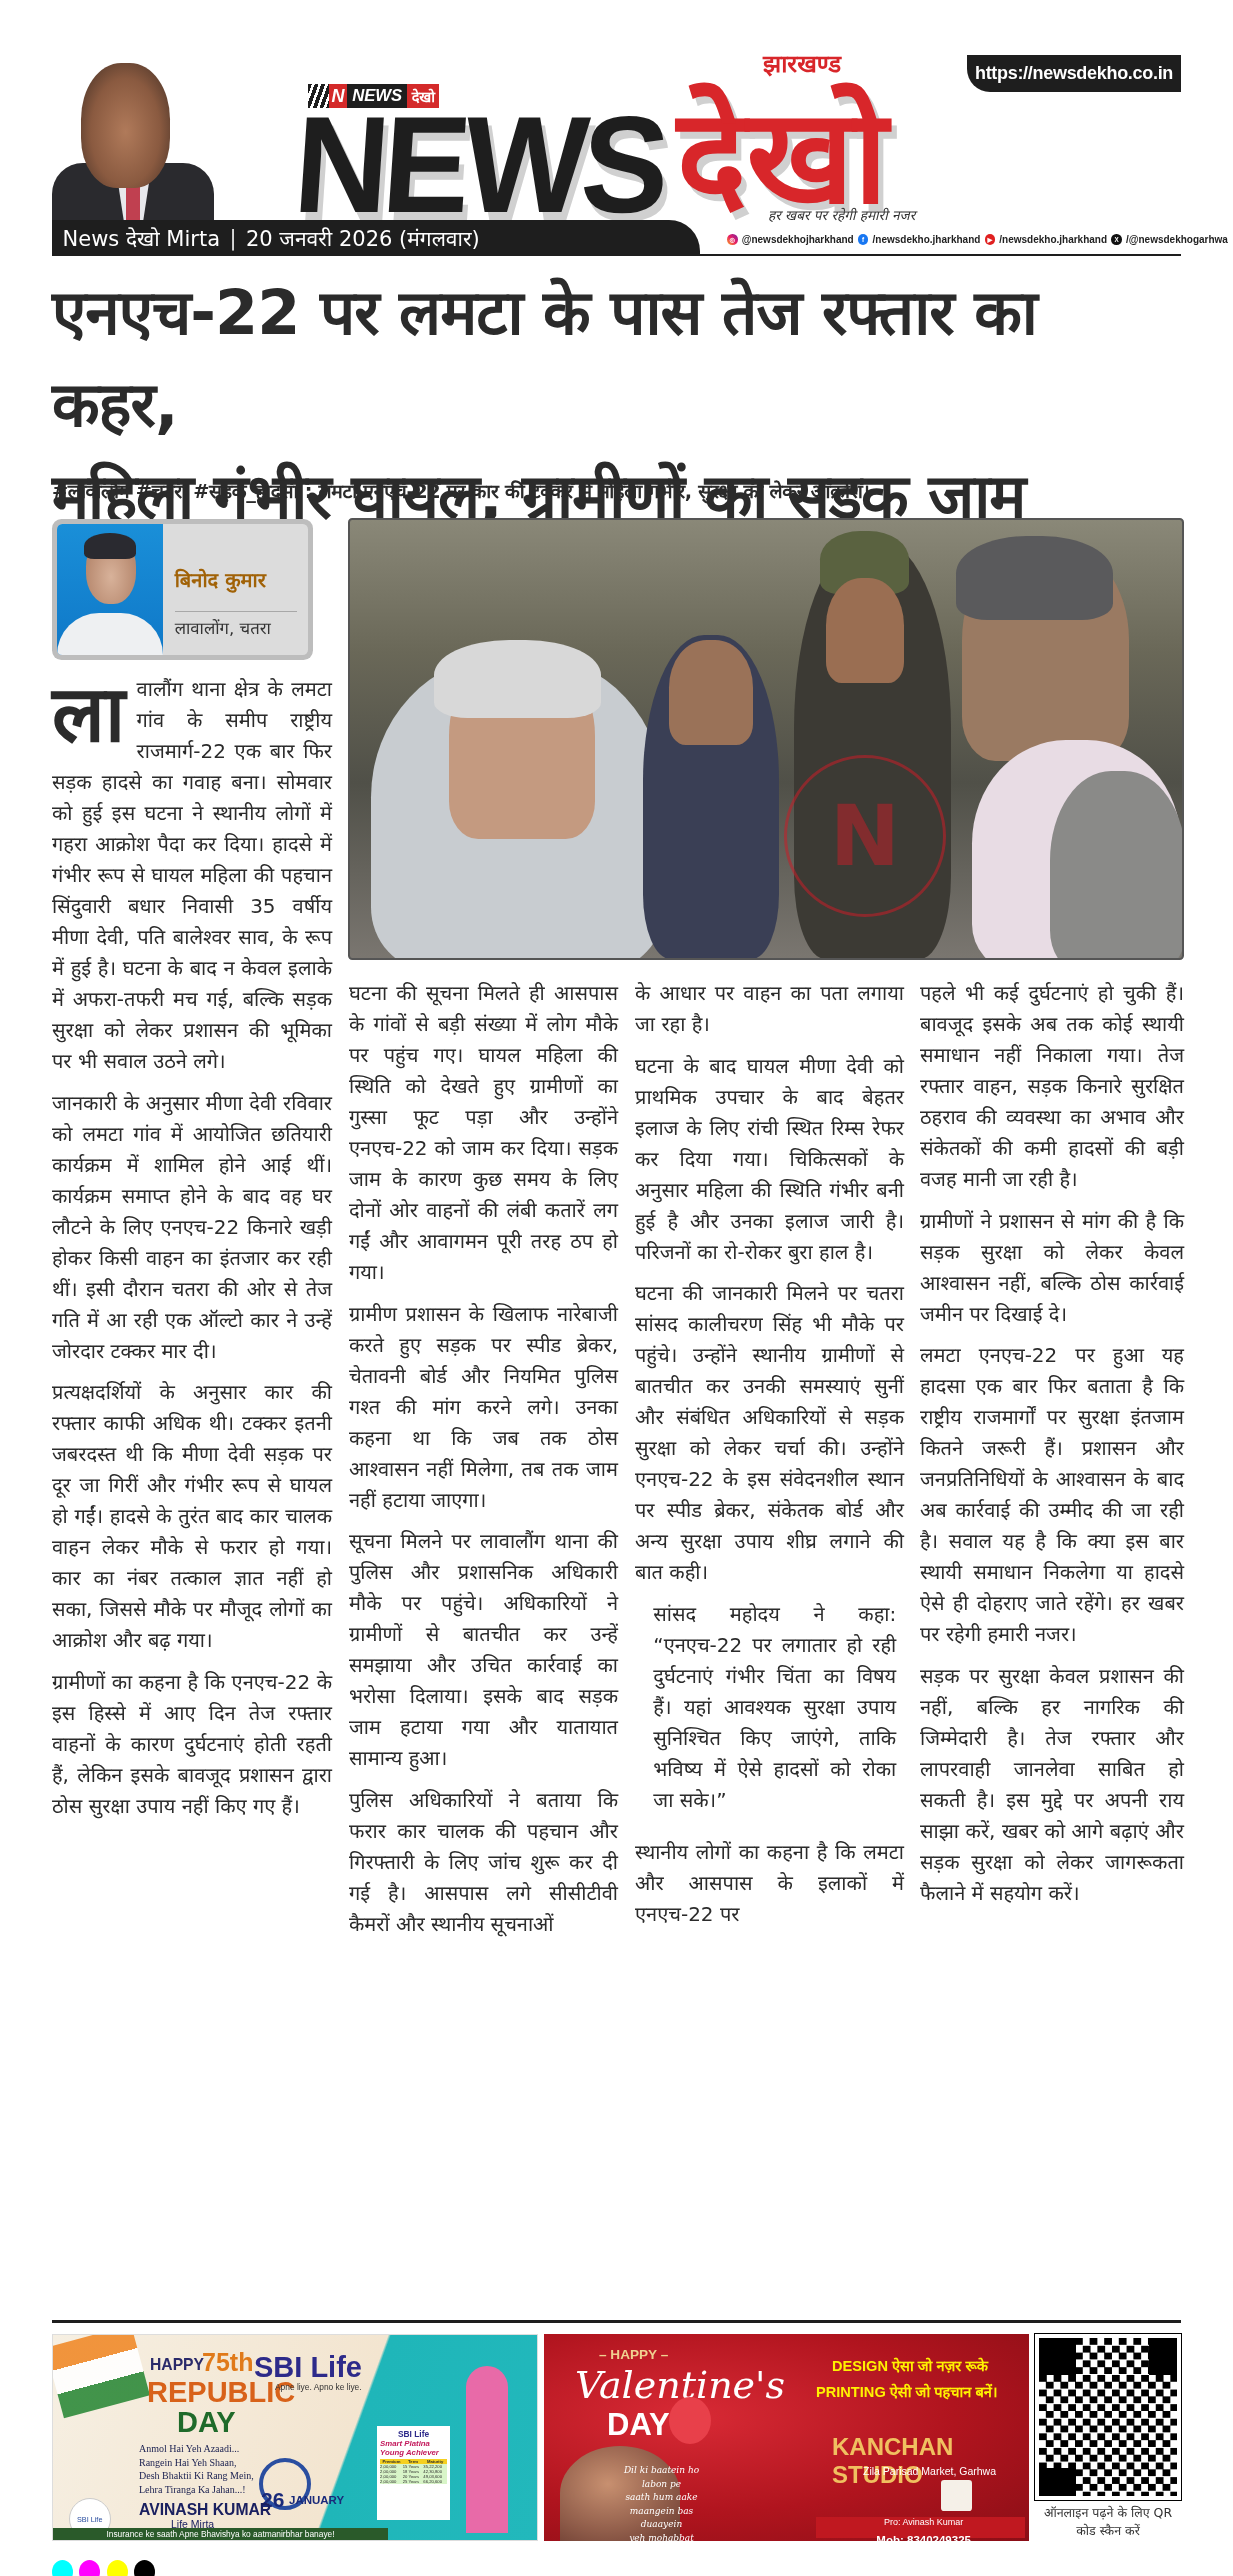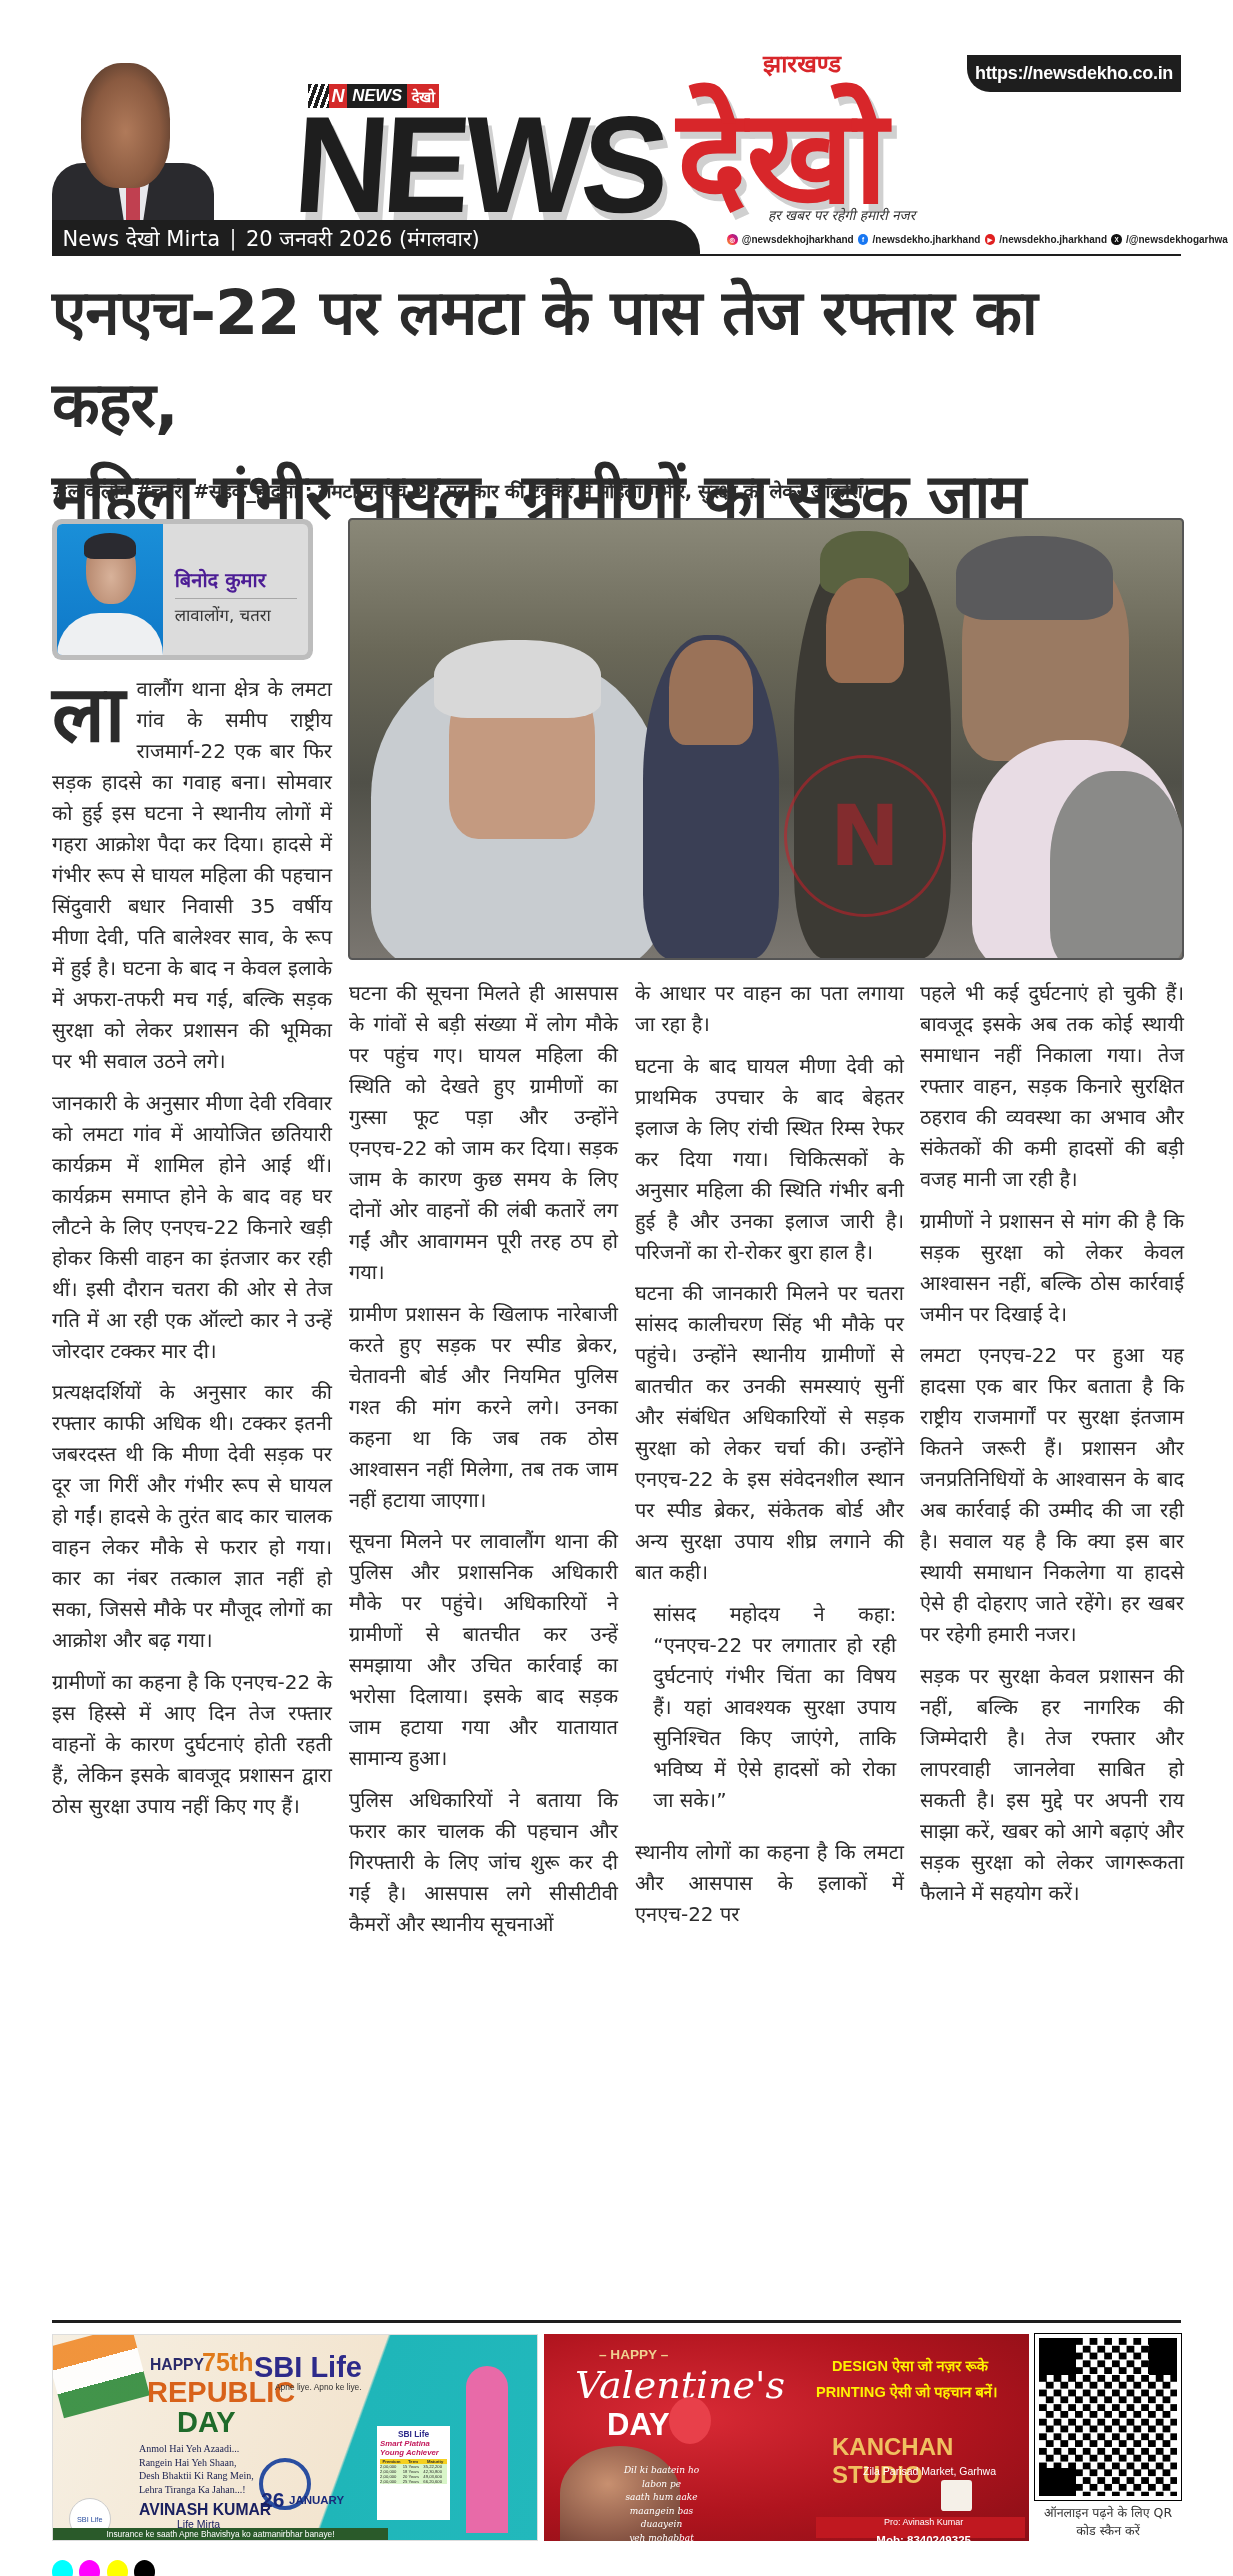--- a/index.html
+++ b/index.html
@@ -39,21 +39,21 @@
   .subhead { position: absolute; left: 52px; top: 477px; width: 1129px; font-weight: bold; font-size: 19.3px; color: #2b2b2b; white-space: nowrap; letter-spacing: -0.3px; }
 
   
   .reporter { position: absolute; left: 52px; top: 519px; width: 261px; height: 141px; background: #bdbdbd; border-radius: 9.4px; padding: 5.2px; }
   .reporter .inner { width: 100%; height: 100%; background: #dcdcdc; border-radius: 5.2px; display: flex; overflow: hidden; }
   .reporter .photo { width: 106px; height: 100%; background: linear-gradient(180deg,#1a8fd8,#0f78c8); position: relative; }
   .reporter .photo .head { position: absolute; left: 29px; top: 11.5px; width: 50px; height: 68px; background: radial-gradient(ellipse at 50% 60%, #d8b29a 0%, #b88a70 70%); border-radius: 45%; }
   .reporter .photo .hair { position: absolute; left: 27px; top: 8.4px; width: 52px; height: 26px; background: #2a2a30; border-radius: 50% 50% 20% 20%; }
   .reporter .photo .body { position: absolute; left: 0; top: 89px; width: 106px; height: 42px; background: #eef0f2; border-radius: 42px 42px 0 0; }
   .reporter .info { flex: 1; padding: 42px 10.5px 0 11.5px; }
-  .reporter .name { font-weight: bold; font-size: 20px; color: #4c1d95; padding-bottom: 5px; border-bottom: 1.6px solid #a8a8a8; }
+  .reporter .name { font-weight: bold; font-size: 20px; color: #a16207; padding-bottom: 18px; border-bottom: 1.6px solid #a8a8a8; }
   .reporter .loc { font-size: 16.7px; color: #333; padding-top: 4.2px; }
 
   
   .main-photo { position: absolute; left: 348px; top: 518px; width: 836px; height: 442px; border: 2.6px solid #555; border-radius: 4.2px; overflow: hidden;
     background: linear-gradient(180deg,#8a8878 0%,#6a6858 30%,#505048 60%,#7a7670 100%); }
   .main-photo .p { position: absolute; border-radius: 45% 45% 20% 20%; }
   .main-photo .stamp { position: absolute; left: 434px; top: 235px; width: 162px; height: 162px; border: 3.1px solid rgba(200,30,40,0.55); border-radius: 50%; }
   .main-photo .stamp::after { content: "N"; position: absolute; left: 0; top: 0; width: 100%; height: 100%; display:flex; align-items:center; justify-content:center; font-size: 84px; color: rgba(200,30,40,0.5); font-weight: bold; }
 
   
@@ -203,21 +203,21 @@
   <div class="sbi-text" style="left:86px;top:107px;font-size:10px;line-height:13.6px;color:#1a2050;font-family:'Liberation Serif',serif;">
     <div>Anmol Hai Yeh Azaadi...</div>
       <div>Rangein Hai Yeh Shaan,</div>
       <div>Desh Bhaktii Ki Rang Mein,</div>
       <div>Lehra Tiranga Ka Jahan...!</div>
   </div>
   <div class="sbi-text" style="left:206px;top:123px;width:52px;height:52px;border-radius:50%;border:4.2px solid #2a4ea0;"></div>
   <div class="sbi-text" style="left:208px;top:153px;font-weight:bold;font-size:21px;color:#1a2a7a;">26</div>
   <div class="sbi-text" style="left:236px;top:159px;font-weight:bold;font-size:11.5px;color:#1a2a7a;">JANUARY</div>
   <div class="sbi-text" style="left:86px;top:166px;font-weight:bold;font-size:15.7px;color:#1a2060;">AVINASH KUMAR</div>
-  <div class="sbi-text" style="left:124px;top:183px;font-size:10.5px;color:#1a2060;">Life Mirta</div>
+  <div class="sbi-text" style="left:118px;top:183px;font-size:10.5px;color:#1a2060;">Life Mirta</div>
   <div class="sbi-text" style="left:97px;top:194px;font-size:6.8px;line-height:7.3px;color:#222;">
     <div>Mob: 7004607073</div>
   </div>
   <div class="sbi-text" style="left:15.7px;top:163px;width:42px;height:42px;border-radius:50%;background:#fff;border:1px solid #ccc;font-size:7.3px;color:#2a4ea0;display:flex;align-items:center;justify-content:center;">SBI Life</div>
   <div class="sbi-text" style="left:324px;top:91px;width:73px;height:94px;background:#fff;padding:3.1px;">
     <div style="font-weight:bold;font-size:8.4px;color:#2d2a8a;text-align:center;">SBI Life</div>
     <div style="font-weight:bold;font-style:italic;font-size:7.8px;color:#c2185b;">Smart Platina</div>
     <div style="font-weight:bold;font-style:italic;font-size:7.8px;color:#c2185b;">Young Achiever</div>
     <table style="width:100%;border-collapse:collapse;font-size:4.2px;margin-top:2.1px;">
       <tbody>

